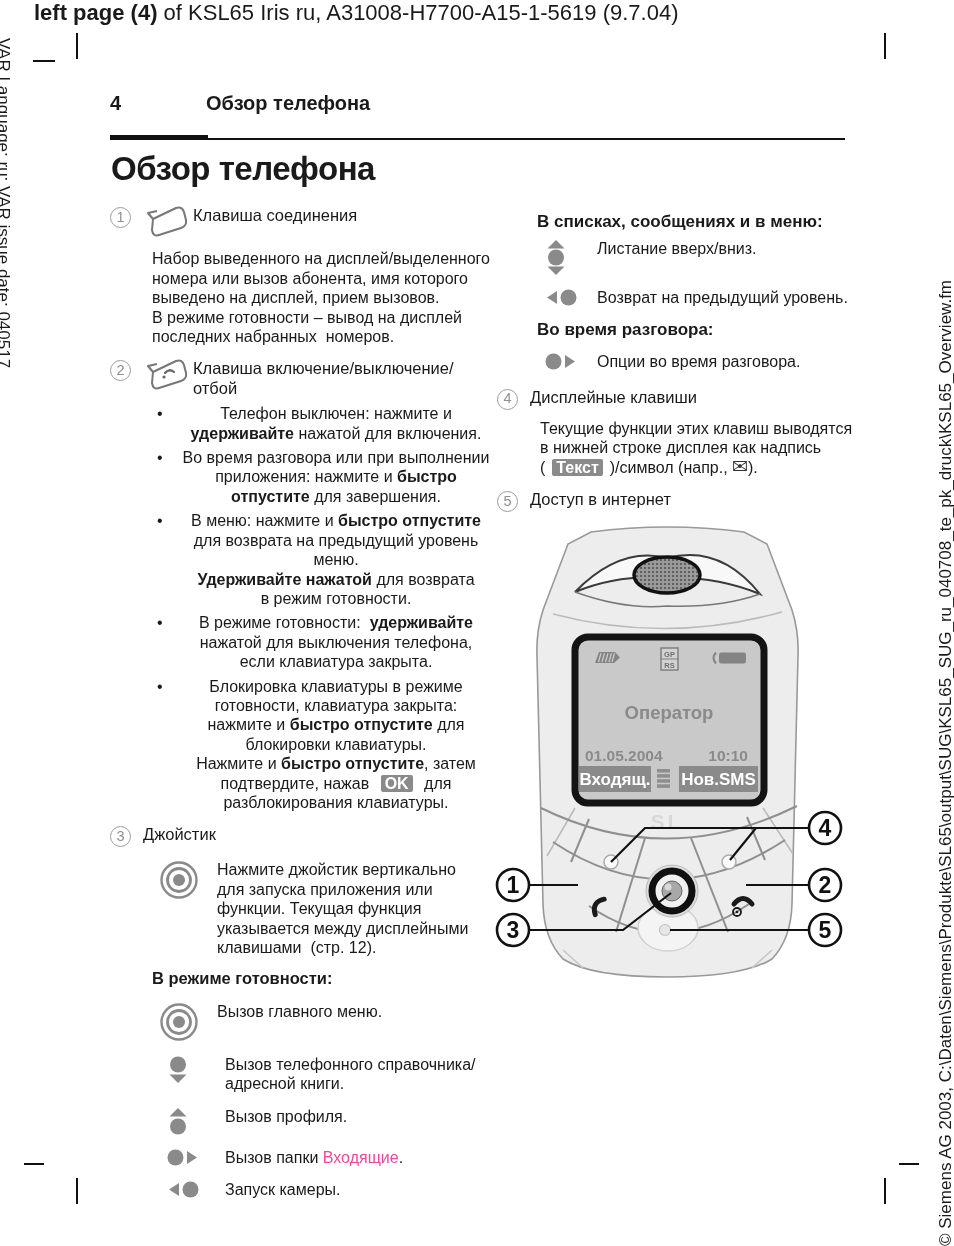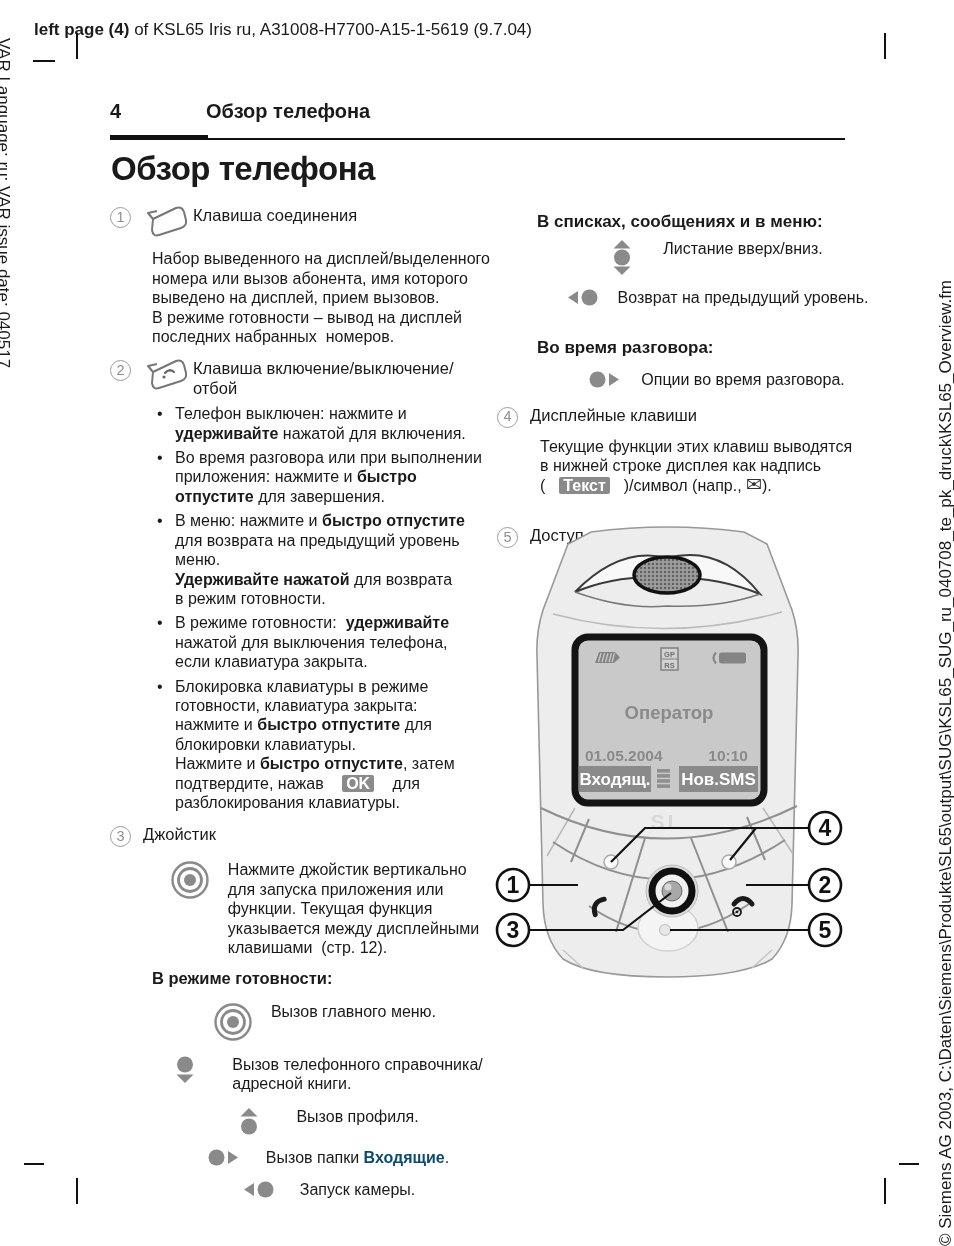--- a/index.html
+++ b/index.html
@@ -1,62 +1,62 @@
 <!DOCTYPE html>
 <html><head>
 <meta charset="utf-8">
 <style>
   html,body{margin:0;padding:0;background:#fff;}
   .page{position:relative;width:954px;height:1246px;background:#fff;overflow:hidden;
         font-family:"Liberation Sans",sans-serif;color:#1a1a1a;}
-  .print-header{position:absolute;left:34px;top:20px;font-size:17px;white-space:nowrap;}
+  .print-header{position:absolute;left:34px;top:0;font-size:22px;white-space:nowrap;}
   .print-header .ph-bold{font-weight:bold;}
   .mark{position:absolute;background:#111;}
   .vtext{position:absolute;white-space:nowrap;font-size:17px;transform-origin:0 0;}
   .vtext.vl{left:13px;top:38px;transform:rotate(90deg);}
   .vtext.vr{left:936px;top:1246px;transform:rotate(-90deg);}
 
-  .chap-head{position:absolute;left:110px;top:100px;font-size:20px;font-weight:bold;}
+  .chap-head{position:absolute;left:110px;top:92px;font-size:20px;font-weight:bold;}
   .chap-head .pg-num{display:inline-block;width:96px;}
   .rule-thick{position:absolute;left:110px;top:135px;width:98px;height:5px;background:#111;}
   .rule-thin{position:absolute;left:208px;top:138px;width:637px;height:2px;background:#111;}
   .h1{position:absolute;left:111px;top:150px;font-size:33px;font-weight:bold;letter-spacing:-0.5px;}
 
   .col{position:absolute;font-size:16px;line-height:19.4px;}
   .col-left{left:110px;top:206px;width:380px;}
   .col-right{left:497px;top:212px;width:392px;}
 
   .rich{white-space:pre-wrap;}
   .run-b{font-weight:bold;}
-  .run-gb{font-weight:bold;color:#0c4a6e;}
-  .run-badge{background:#8a8a8a;color:#fff;font-weight:bold;padding:0 4px;border-radius:2px;margin:0 14px;}
+  .run-gb{font-weight:normal;color:#ec4899;}
+  .run-badge{background:#8a8a8a;color:#fff;font-weight:bold;padding:0 4px;border-radius:2px;margin:0 7px;}
   .run-env{font-family:"DejaVu Sans",sans-serif;color:#333;font-size:19px;line-height:1;}
 
   .cnum{display:inline-flex;flex:none;width:21px;height:21px;border:1.7px solid #9c9c9c;border-radius:50%;
         color:#8f8f8f;font-size:14.5px;align-items:center;justify-content:center;box-sizing:border-box;
         font-weight:normal;margin-top:1px;}
   .shead{display:flex;align-items:flex-start;}
   .shead .sicon{width:47px;flex:none;text-align:left;padding-left:6px;margin-top:-2px;}
   .shead .shead-t{font-weight:normal;font-size:16.5px;}
   .shead .ht-gap{margin-left:12px;}
   .cnum-gap{margin-right:9px;}
 
   .sbody{margin:7px 0 0 42px;width:345px;}
   .bullets{list-style:none;margin:6px 0 0 42px;padding:0;width:345px;}
-  .bullets li{position:relative;padding-left:23px;margin-bottom:5px;}
+  .bullets li{position:relative;padding-left:23px;margin-bottom:5px;text-align:center;}
   .bullets li::before{content:"\2022";position:absolute;left:5px;top:0;}
 
   .subhead{font-weight:bold;font-size:16.5px;margin:12px 0 0 42px;}
-  .irow{display:flex;margin:13px 0 0 47px;align-items:flex-start;justify-content:center;}
+  .irow{display:flex;margin:13px 0 0 47px;align-items:flex-start;}
   .irow .ric{width:58px;flex:none;display:flex;justify-content:flex-start;padding-left:10px;padding-top:1px;}
   .irow .ric.big{padding-left:2px;padding-top:0;}
   .col-right .irow{margin-left:40px;}
   .col-right .irow .ric{width:52px;padding-left:8px;}
   .rh{font-weight:bold;font-size:17px;margin-left:40px;}
-  .mt8{margin-top:8px;} .mt14{margin-top:30px;} .mt16{margin-top:16px;}
+  .mt8{margin-top:8px;} .mt14{margin-top:12px;} .mt16{margin-top:16px;}
   .sec{margin-top:0;}
   .sec + .sec{margin-top:13px;}
 
   .phone-svg{position:absolute;left:495px;top:518px;}
   .phone-svg text{font-family:"Liberation Sans",sans-serif;font-weight:bold;}
 </style>
 </head>
 <body>
 
 <div class="page">

